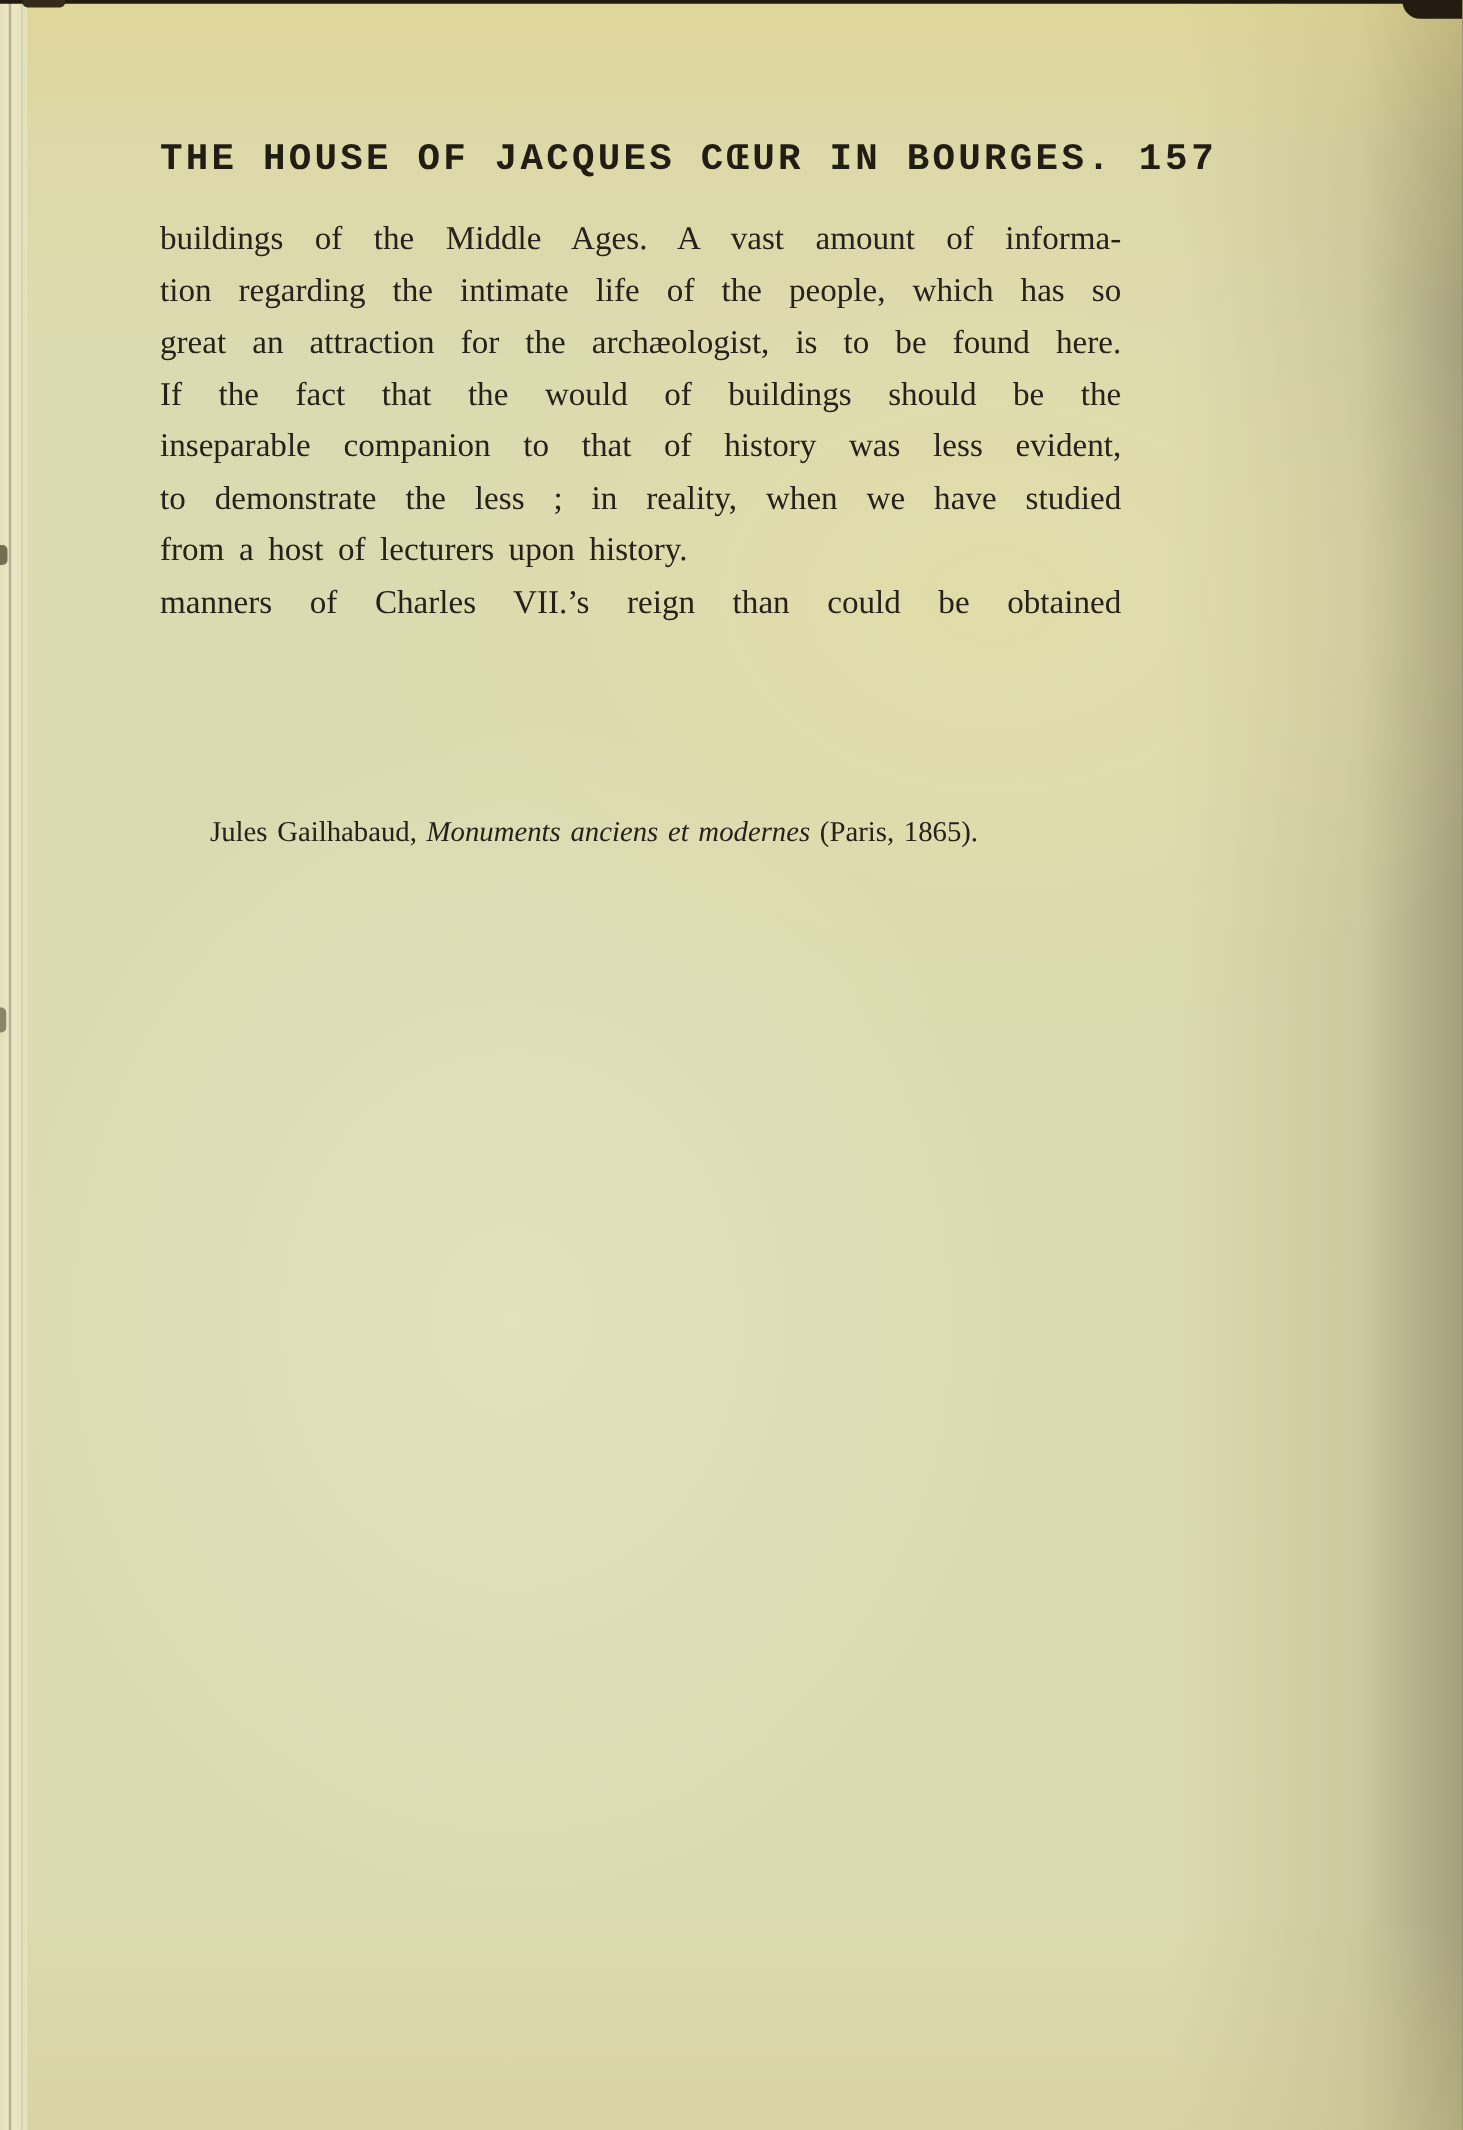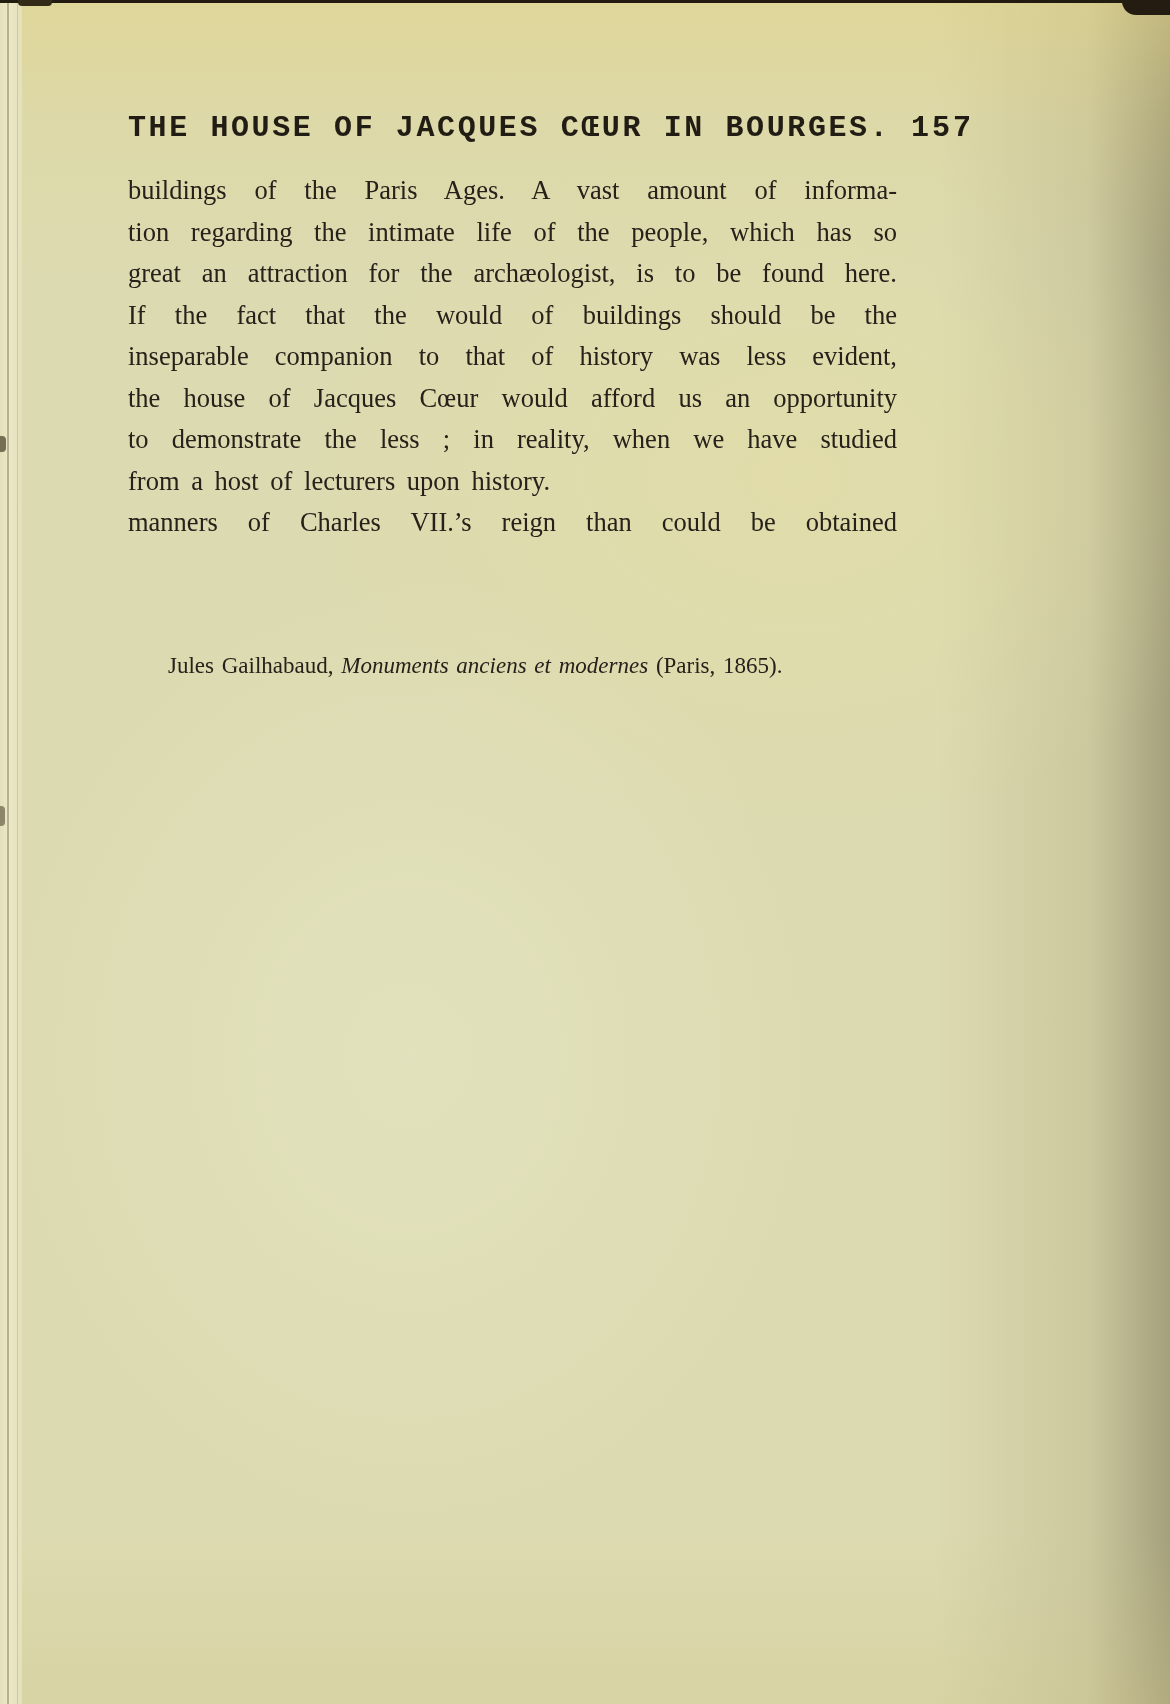--- a/index.html
+++ b/index.html
@@ -133,26 +133,25 @@
   <div class="crease-2"></div>
   <div class="edge-tick-1"></div>
   <div class="edge-tick-2"></div>
   <div class="top-edge"></div>
   <div class="top-left-mark"></div>
   <div class="top-right-blob"></div>
 
   <div class="running-head"><span>THE HOUSE OF JACQUES CŒUR IN BOURGES.</span> <span class="folio">157</span></div>
 
   <div class="body-text">
-    <div class="line">buildings of the Paris Ages.  A vast amount of informa-</div>
+    <div class="line">buildings of the Middle Ages.  A vast amount of informa-</div>
     <div class="line">tion regarding the intimate life of the people, which has so</div>
     <div class="line">great an attraction for the archæologist, is to be found here.</div>
     <div class="line">If the fact that the would of buildings should be the</div>
     <div class="line">inseparable companion to that of history was less evident,</div>
-    <div class="line">the house of Jacques Cœur would afford us an opportunity</div>
     <div class="line">to demonstrate the less ; in reality, when we have studied</div>
     <div class="line last">from a host of lecturers upon history.</div>
     <div class="line">manners of Charles VII.’s reign than could be obtained</div>
   </div>
 
   <div class="attribution"><span>Jules Gailhabaud, </span><span class="work">Monuments anciens et modernes</span><span> (Paris, 1865).</span></div>
 
 </div>
 
 </body></html>

